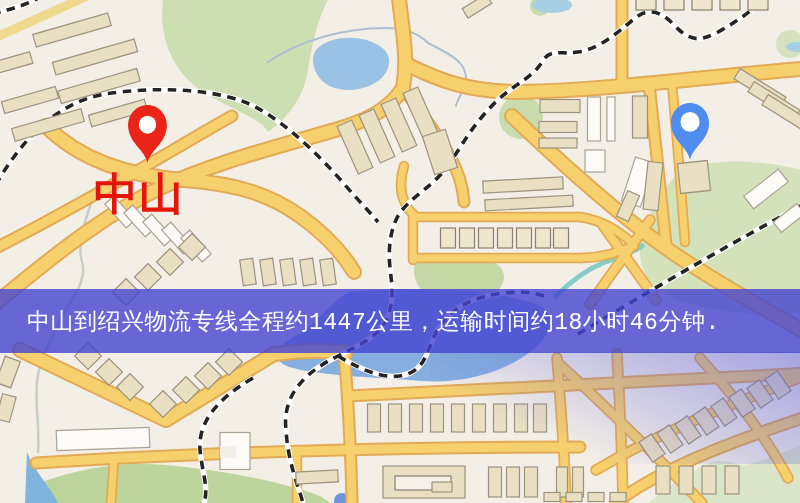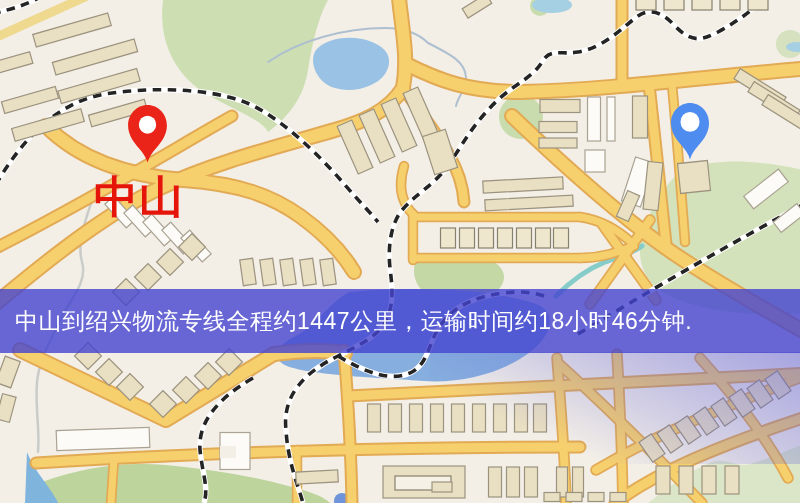--- a/index.html
+++ b/index.html
@@ -1,33 +1,33 @@
 <!DOCTYPE html>
 <html><head>
 <meta charset="utf-8">
 <style>
   html,body{margin:0;padding:0;background:#ddd;}
   #screen{position:relative;width:800px;height:503px;overflow:hidden;background:#f3efe7;
-          font-family:Liberation Sans, sans-serif;}
+          font-family:Liberation Mono, monospace;}
   #map-svg{position:absolute;left:0;top:0;display:block;}
   
   .rc{fill:none;stroke:#e2aa54;stroke-linecap:round;stroke-linejoin:round;}
   .rf{fill:none;stroke:#f7d06e;stroke-linecap:round;stroke-linejoin:round;}
   .rc.w13{stroke-width:16}.rf.w13{stroke-width:12}
   .rc.w10{stroke-width:13}.rf.w10{stroke-width:9}
   .rc.w9{stroke-width:11.5}.rf.w9{stroke-width:8}
   .rc.w8{stroke-width:10.5}.rf.w8{stroke-width:7}
   .rpale{fill:none;stroke:#eed98f;stroke-width:9;stroke-linecap:round;}
   .rail-base{fill:none;stroke:#ffffff;stroke-width:5.4;}
   .rail-dash{fill:none;stroke:#242424;stroke-width:3.6;stroke-dasharray:8.5 6.5;}
   
   #haze{position:absolute;left:430px;top:352px;width:370px;height:112px;pointer-events:none;
         background:linear-gradient(205deg,rgba(95,95,218,0.52) 0%,rgba(95,95,218,0.22) 45%,rgba(95,95,218,0) 72%);}
   #banner{position:absolute;left:0;top:289px;width:800px;height:64px;box-sizing:border-box;
-          background:rgba(68,68,207,0.80);display:flex;align-items:center;padding-left:15px;}
+          background:rgba(68,68,207,0.80);display:flex;align-items:center;padding-left:27px;}
   #banner span{font-size:23px;letter-spacing:0.5px;white-space:nowrap;}
   .pin{position:absolute;pointer-events:none;}
   .city-label{position:absolute;font-weight:bold;font-size:44px;line-height:1;letter-spacing:1px;
               text-shadow:0 0 1px rgba(255,255,255,0.4);}
 </style>
 </head>
 <body>
 
 <div id="screen">
 

